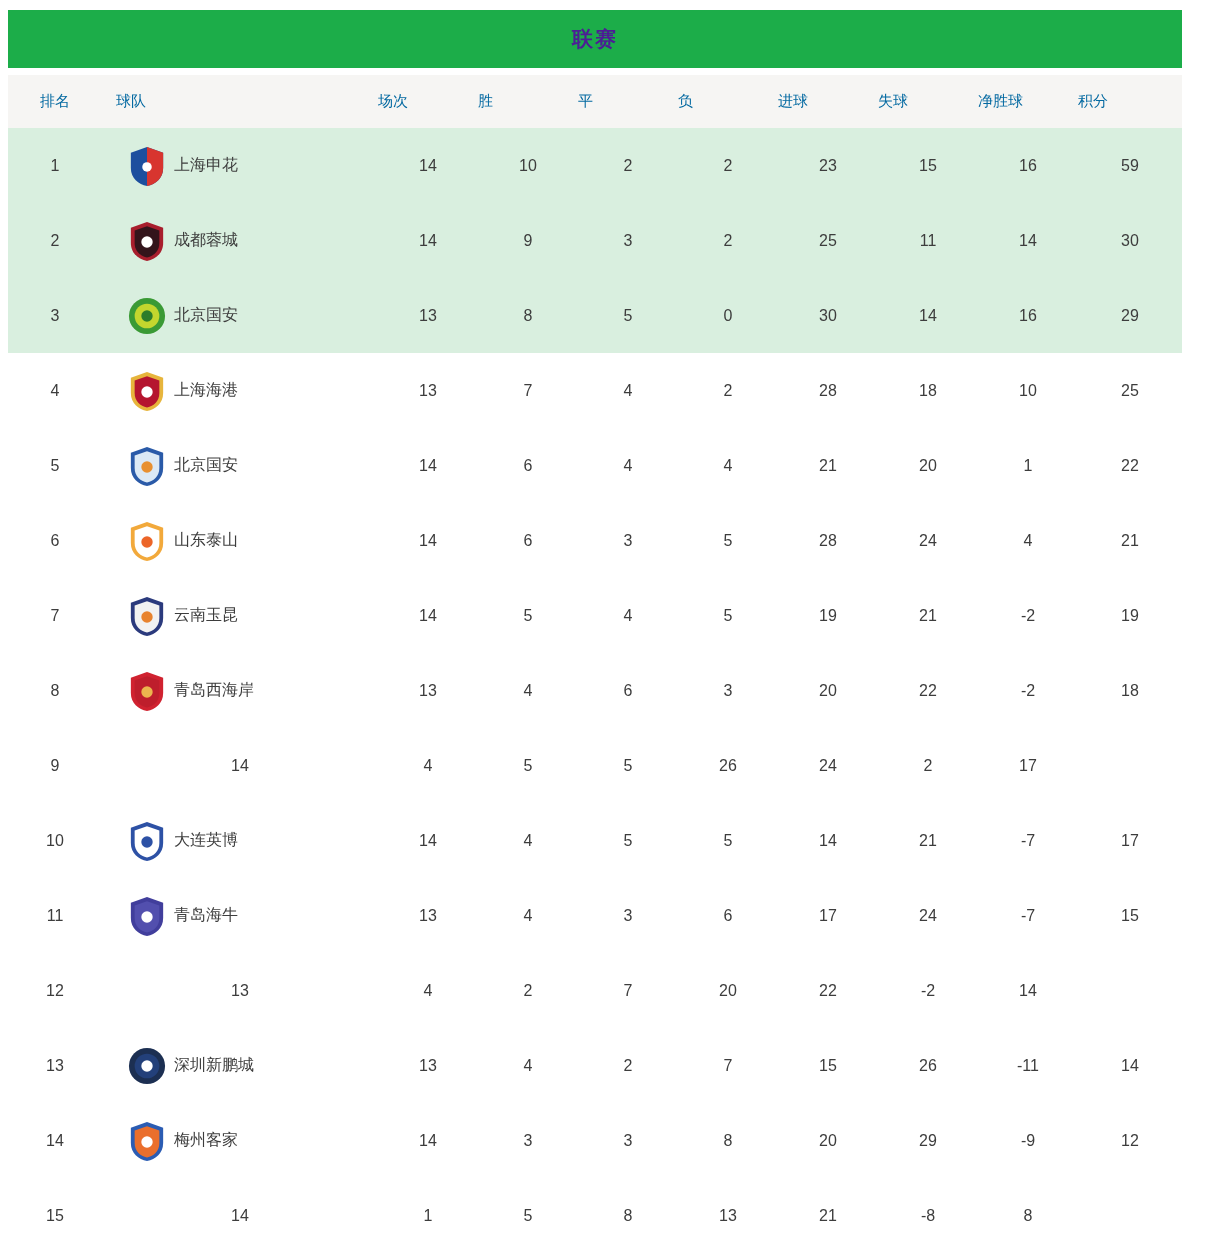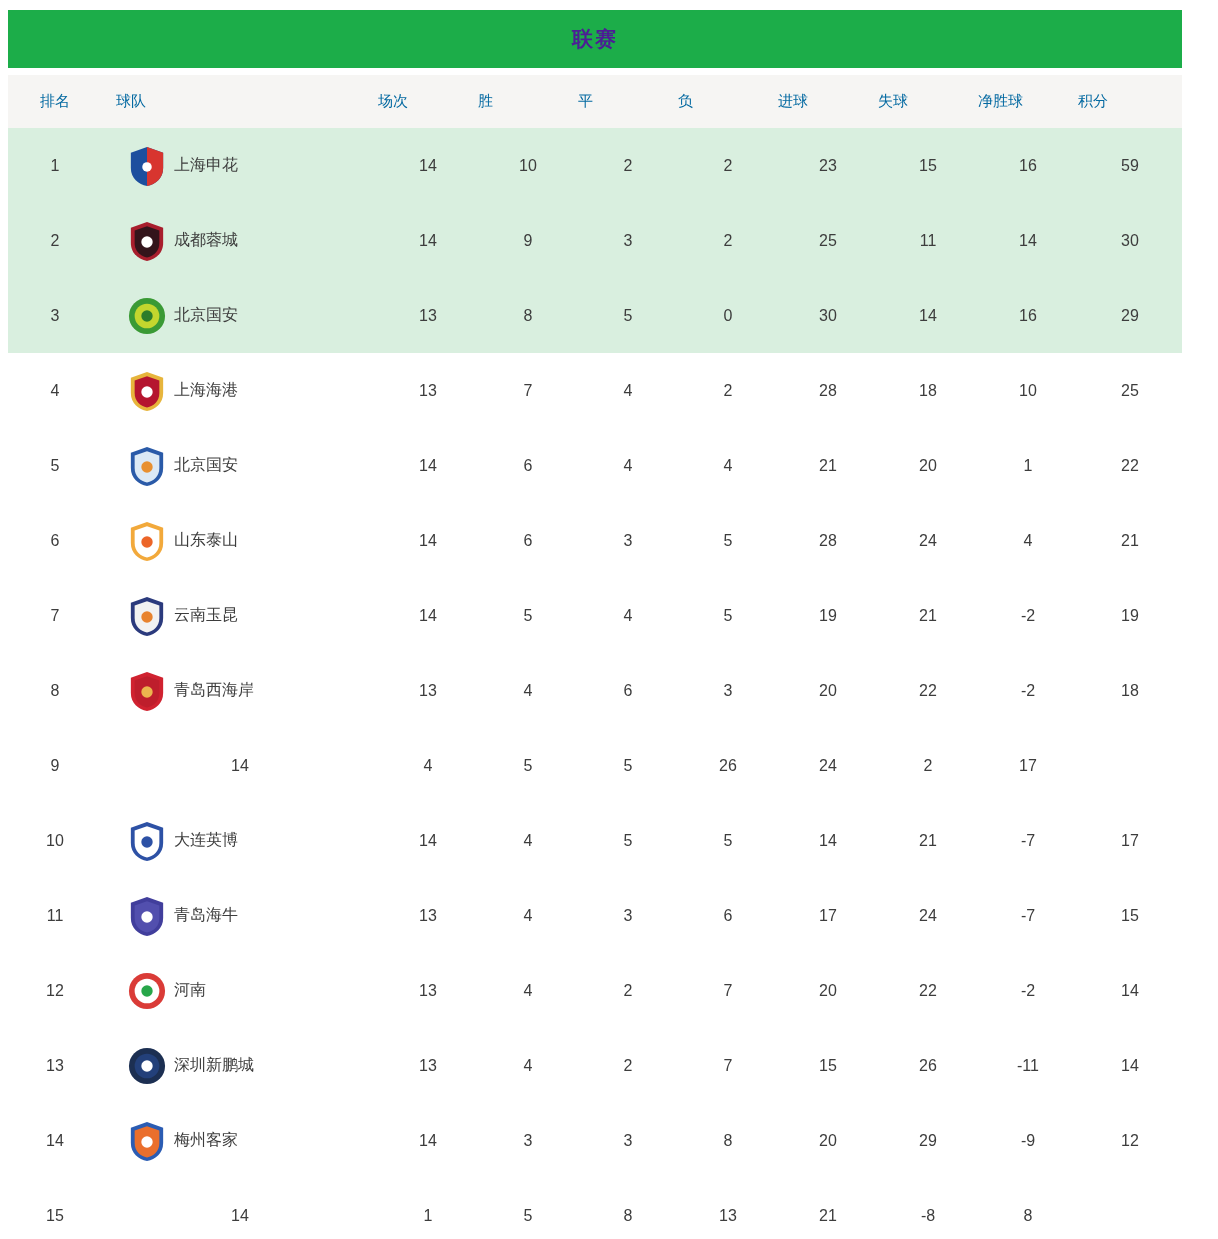--- a/index.html
+++ b/index.html
@@ -269,30 +269,20 @@
     <div class="c-num">4</div>
     <div class="c-num">3</div>
     <div class="c-num">6</div>
     <div class="c-num">17</div>
     <div class="c-num">24</div>
     <div class="c-num">-7</div>
     <div class="c-num">15</div>
   </div>
         <div class="grid-row t-row">
     <div class="c-rank">12</div>
-    <div class="c-team">
-      <span class="logo">
-              <svg viewBox="0 0 40 44">
-                <circle cx="20" cy="22" r="19" fill="#da3b37"></circle>
-                <circle cx="20" cy="22" r="13" fill="#ffffff"></circle>
-                <circle cx="20" cy="22" r="6" fill="#27a649"></circle>
-              </svg>
-            </span>
-      <span class="team-name">河南</span>
-    </div>
     <div class="c-num">13</div>
     <div class="c-num">4</div>
     <div class="c-num">2</div>
     <div class="c-num">7</div>
     <div class="c-num">20</div>
     <div class="c-num">22</div>
     <div class="c-num">-2</div>
     <div class="c-num">14</div>
   </div>
         <div class="grid-row t-row">

